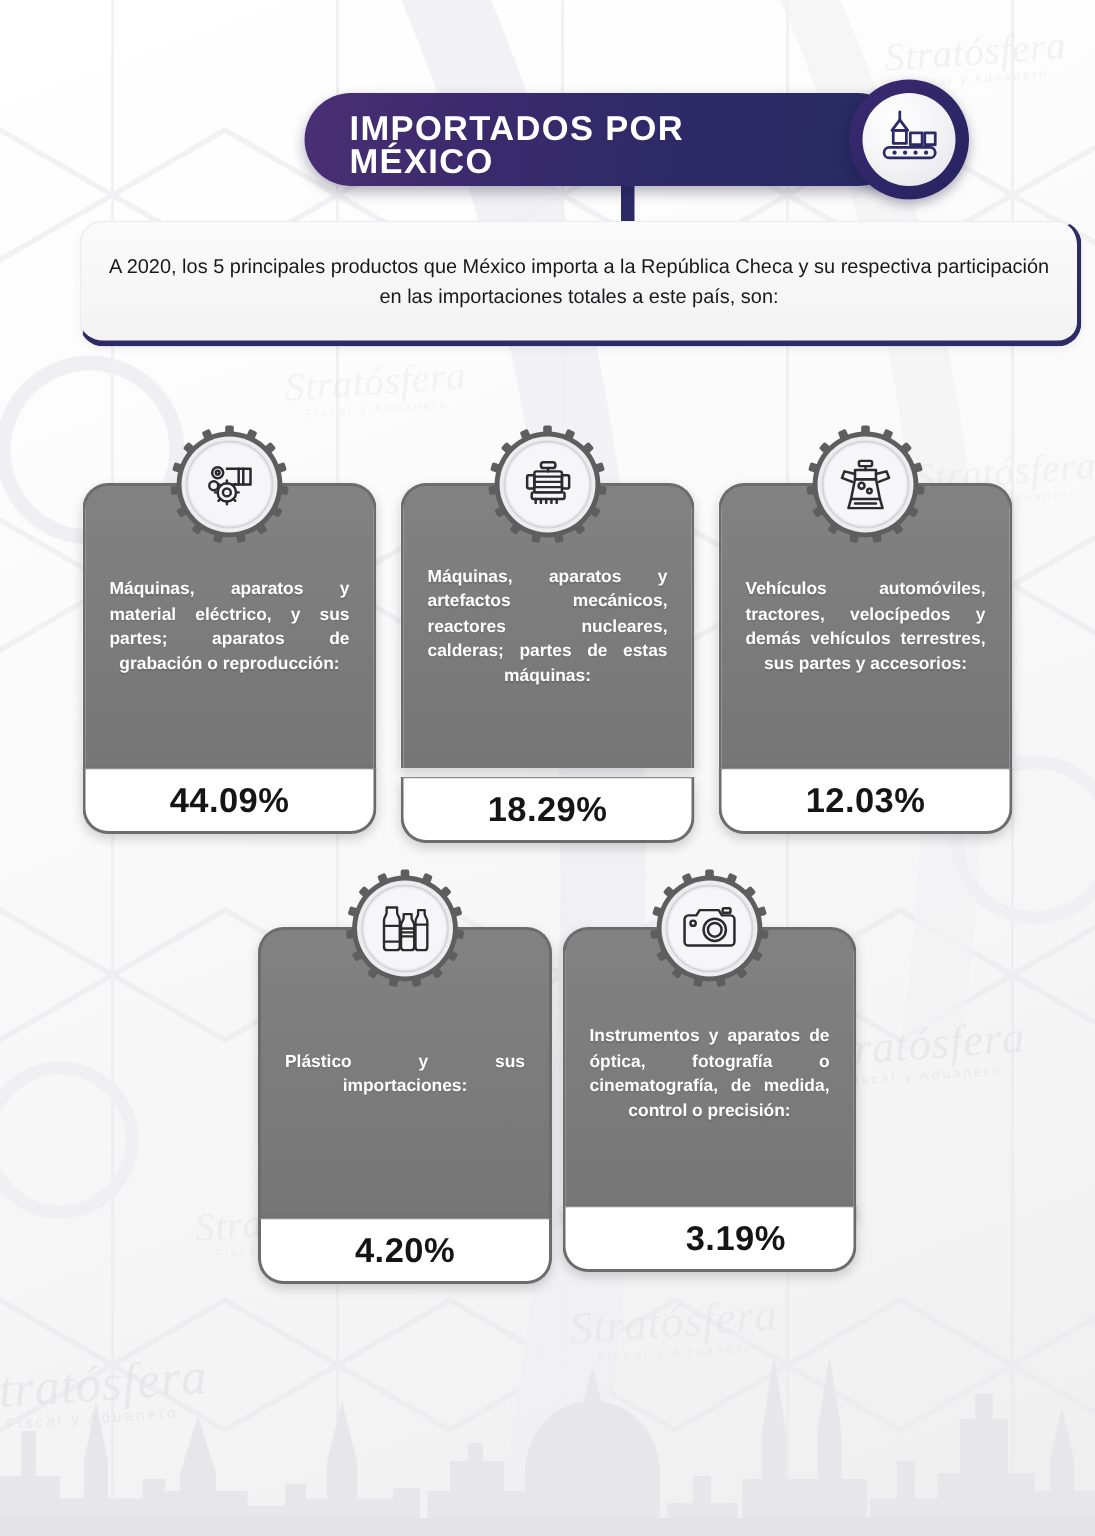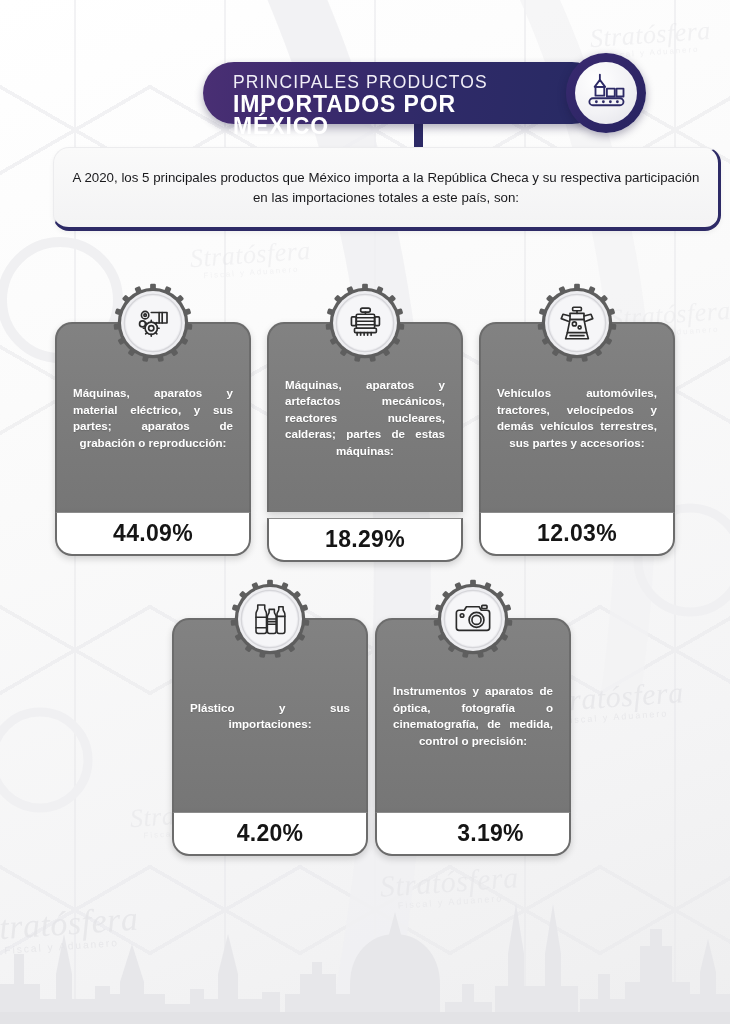--- a/index.html
+++ b/index.html
@@ -289,21 +289,20 @@
     <span>Stratósfera</span><span class="wm-sub">Fiscal y Aduanero</span>
   </div>
   <div class="wm" style="left:610px;top:300px;font-size:26px;transform:rotate(-4deg);opacity:.4;">
     <span>Stratósfera</span><span class="wm-sub">Fiscal y Aduanero</span>
   </div>
 
   <div class="header-tail"></div>
   <div class="header-wrap">
     <div class="header-banner">
       <div class="header-banner-inner">
-        <div class="header-line1">PRINCIPALES PRODUCTOS</div>
         <div class="header-line2">IMPORTADOS POR MÉXICO</div>
       </div>
     </div>
     <div class="header-badge">
       <div class="header-badge-inner">
         <svg width="42" height="42" viewBox="0 0 48 48">
           <g fill="none" stroke="#2d2a66" stroke-width="2.1" stroke-linejoin="round" stroke-linecap="round">
             <line x1="17" y1="3" x2="17" y2="9"></line>
             <path d="M17 9 L11 17 L23 17 Z"></path>
             <rect x="12" y="17" width="10" height="10"></rect>
@@ -531,21 +530,21 @@
           </g>
         </svg>
       </div>
     </div>
   </div>
 
   <div class="card" style="left:375px;top:578px;">
     <div class="card-body" style="height:194px;">
       <div class="card-text">Instrumentos y aparatos de óptica, fotografía o cinematografía, de medida, control o precisión:</div>
     </div>
-    <div class="card-footer" style="top:234px;padding-left:35px;">
+    <div class="card-footer" style="top:226px;padding-left:35px;">
       <span class="card-pct">3.19%</span>
     </div>
     <div class="gear-badge">
       <svg width="82" height="82" viewBox="0 0 100 100">
         <g fill="#5e5e5e">
           <circle cx="50" cy="50" r="43"></circle>
           <g>
             <rect x="46.5" y="2" width="7" height="12" rx="1.6"></rect>
             <rect x="46.5" y="2" width="7" height="12" rx="1.6" transform="rotate(24 50 50)"></rect>
             <rect x="46.5" y="2" width="7" height="12" rx="1.6" transform="rotate(48 50 50)"></rect>

